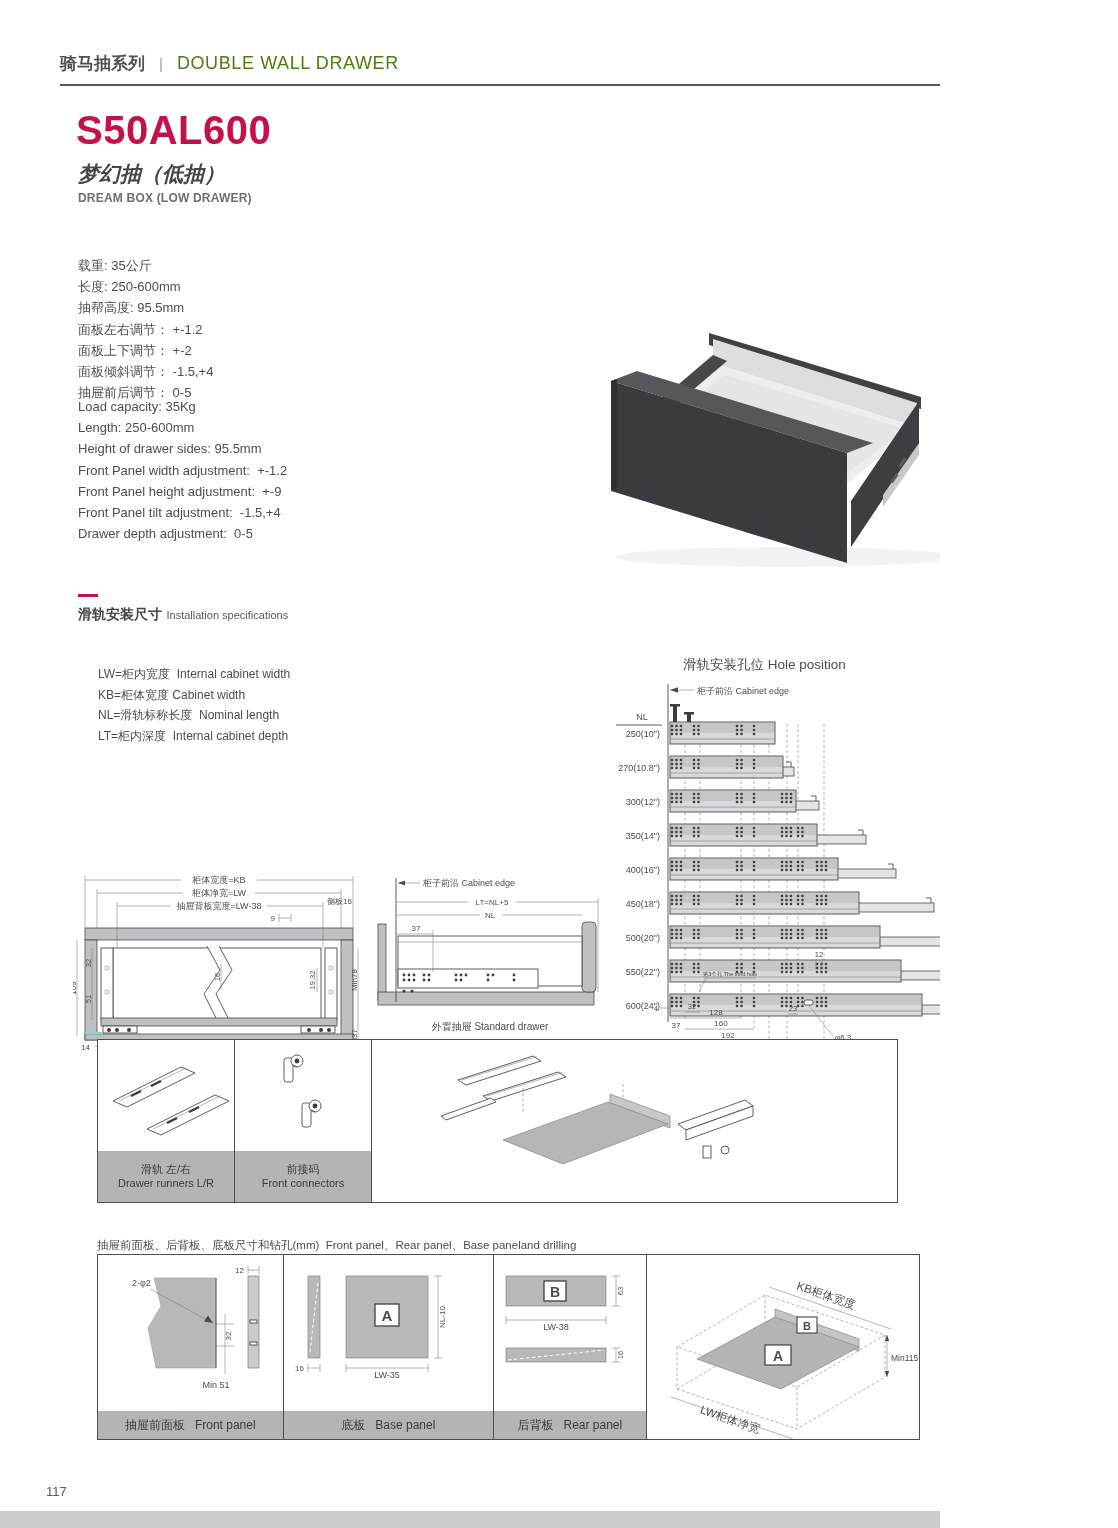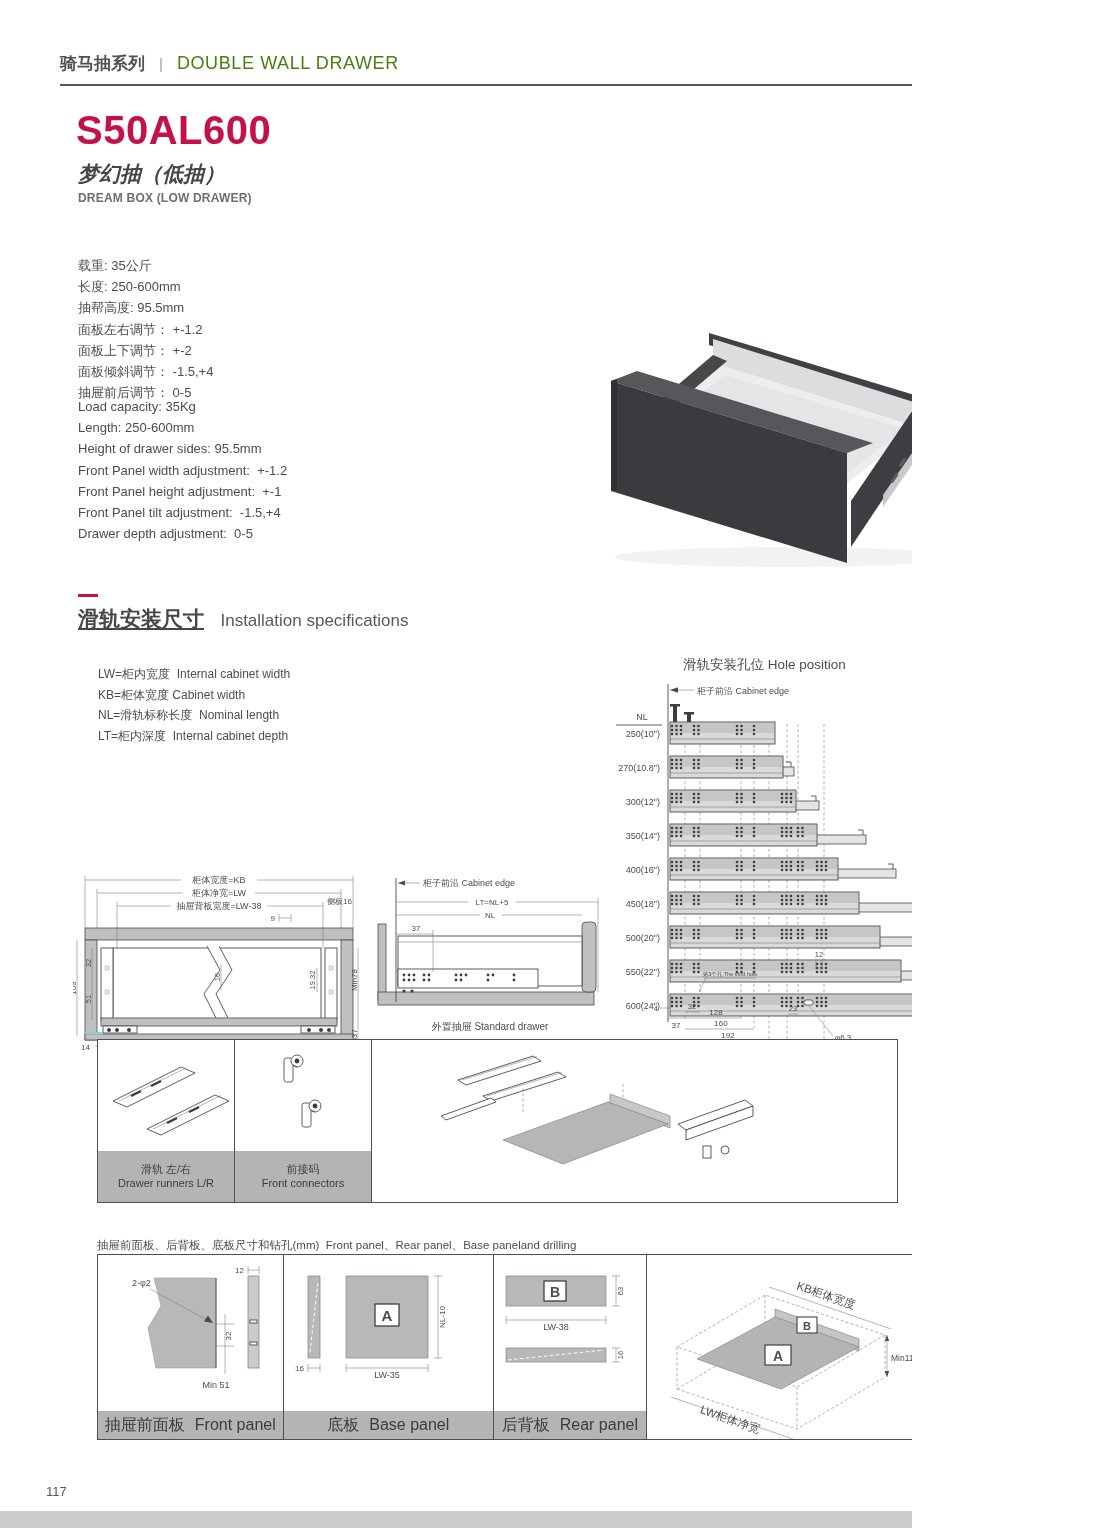--- a/index.html
+++ b/index.html
@@ -1,29 +1,29 @@
 <!DOCTYPE html>
 <html><head>
 <meta charset="utf-8">
 <style>
   html,body{margin:0;padding:0;background:#ffffff;}
   body{font-family:"Liberation Sans","DejaVu Sans",sans-serif;color:#4b4c4e;}
-  #page{position:relative;width:912px;height:1528px;background:#fff;overflow:hidden;}
+  #page{position:relative;width:912px;height:1528px;background:#fff;overflow:hidden;padding-left:28px;}
   .abs{position:absolute;}
   .series-cn{font-size:17px;font-weight:bold;color:#515254;}
   .series-sep{font-size:15px;color:#9b9da0;margin:0 14px;font-weight:normal;}
   .series-en{font-size:18px;color:#4d7c0f;letter-spacing:.6px;}
   .rule{position:absolute;background:#55565a;height:2px;}
   .model{font-size:40px;font-weight:bold;color:#c41149;letter-spacing:.5px;}
   .name-cn{font-size:21px;font-weight:bold;color:#454648;font-style:italic;}
   .name-en{font-size:12px;font-weight:bold;color:#6d6e70;letter-spacing:.2px;}
   .spec p{margin:0;font-size:13px;line-height:21.2px;color:#4c4d4f;white-space:pre-wrap;}
   .red-dash{position:absolute;width:20px;height:3px;background:#c41149;}
-  .sec-cn{font-size:21px;font-weight:bold;color:#454648;text-decoration:underline;}
-  .sec-en{font-size:17px;color:#58595b;margin-left:12px;}
+  .sec-cn{font-size:14px;font-weight:bold;color:#454648;}
+  .sec-en{font-size:11px;color:#58595b;margin-left:0;}
   .legend p{margin:0;font-size:12px;line-height:20.5px;color:#4c4d4f;white-space:pre-wrap;}
   .hp-title{font-size:13.5px;color:#4b4c4e;}
   svg{display:block;}
   svg text{font-family:"Liberation Sans","DejaVu Sans",sans-serif;fill:#4b4c4e;}
   .ln{stroke:#4a4b4d;stroke-width:.9;fill:none;}
   .lnthin{stroke:#77787a;stroke-width:.55;fill:none;}
   .dash{stroke:#737476;stroke-width:.55;fill:none;stroke-dasharray:3 2.2;}
   .wdash{stroke:#ffffff;stroke-width:1;fill:none;stroke-dasharray:3.5 2.5;}
   .rail{fill:#d8d9da;stroke:#4a4b4d;stroke-width:.9;}
   .band{fill:#c5c6c8;}
@@ -35,21 +35,21 @@
   text.d{font-size:9px;}
   text.d8{font-size:8px;}
   text.d7{font-size:7.5px;}
   text.cap{font-size:10px;}
   .tbl{position:absolute;border:1px solid #4d4e50;display:flex;box-sizing:border-box;background:#fff;}
   .cell{box-sizing:border-box;border-right:1px solid #4d4e50;display:flex;flex-direction:column;}
   .cell:last-child{border-right:none;}
   .cell .draw{flex:1;display:flex;align-items:center;justify-content:center;overflow:hidden;}
   .capbar{background:#b2b4b5;color:#3b3c3e;text-align:center;display:flex;flex-direction:column;justify-content:center;}
   .acc-cap{height:51px;font-size:11px;line-height:13.5px;}
-  .pan-cap{height:28px;font-size:16px;flex-direction:row!important;align-items:center;gap:10px;}
+  .pan-cap{height:28px;font-size:12px;flex-direction:row!important;align-items:center;gap:10px;}
   .tbl-title{font-size:11.5px;color:#4b4c4e;}
   .pagenum{font-size:13px;color:#58595b;}
   .footband{position:absolute;left:0;bottom:0;width:1118px;height:17px;background:#caccce;}
 </style>
 </head>
 <body>
 
 <div id="page">
 
   <div class="abs" style="left:60px;top:52px;display:flex;align-items:baseline;">
@@ -81,21 +81,21 @@
     <p>面板左右调节： +-1.2</p>
     <p>面板上下调节： +-2</p>
     <p>面板倾斜调节： -1.5,+4</p>
     <p>抽屉前后调节： 0-5</p>
   </div>
   <div class="abs spec" style="left:78px;top:396px;">
     <p>Load capacity: 35Kg</p>
     <p>Length: 250-600mm</p>
     <p>Height of drawer sides: 95.5mm</p>
     <p>Front Panel width adjustment:  +-1.2</p>
-    <p>Front Panel height adjustment:  +-1</p>
+    <p>Front Panel height adjustment:  +-9</p>
     <p>Front Panel tilt adjustment:  -1.5,+4</p>
     <p>Drawer depth adjustment:  0-5</p>
   </div>
 
   <svg class="abs" style="left:585px;top:295px;" width="420" height="285" viewBox="0 0 420 285">
     <ellipse cx="200" cy="262" rx="170" ry="10" fill="#f2f2f2"></ellipse>
     <polygon points="124,38 336,102 336,114 124,50" fill="#3f4144"></polygon>
     <polygon points="128,44 332,108 332,132 128,68" fill="#dcddde"></polygon>
     <polygon points="128,68 332,132 238,208 48,134" fill="#ededee"></polygon>
     <polygon points="140,80 320,134 236,198 64,136" fill="#e4e5e6"></polygon>

